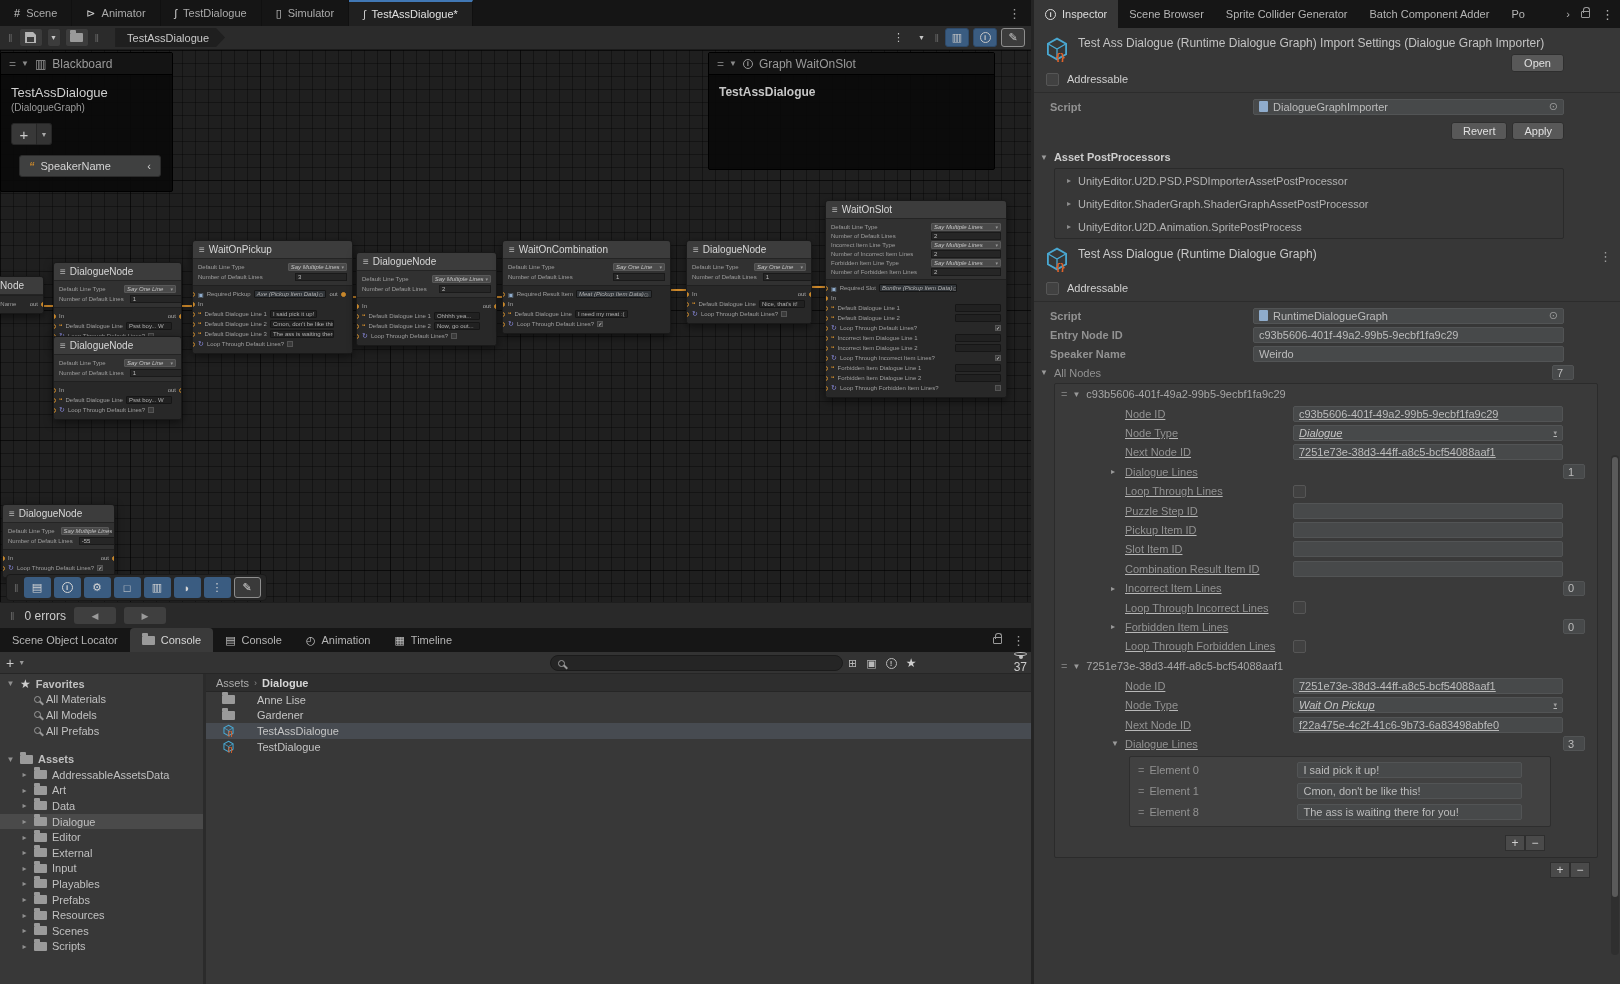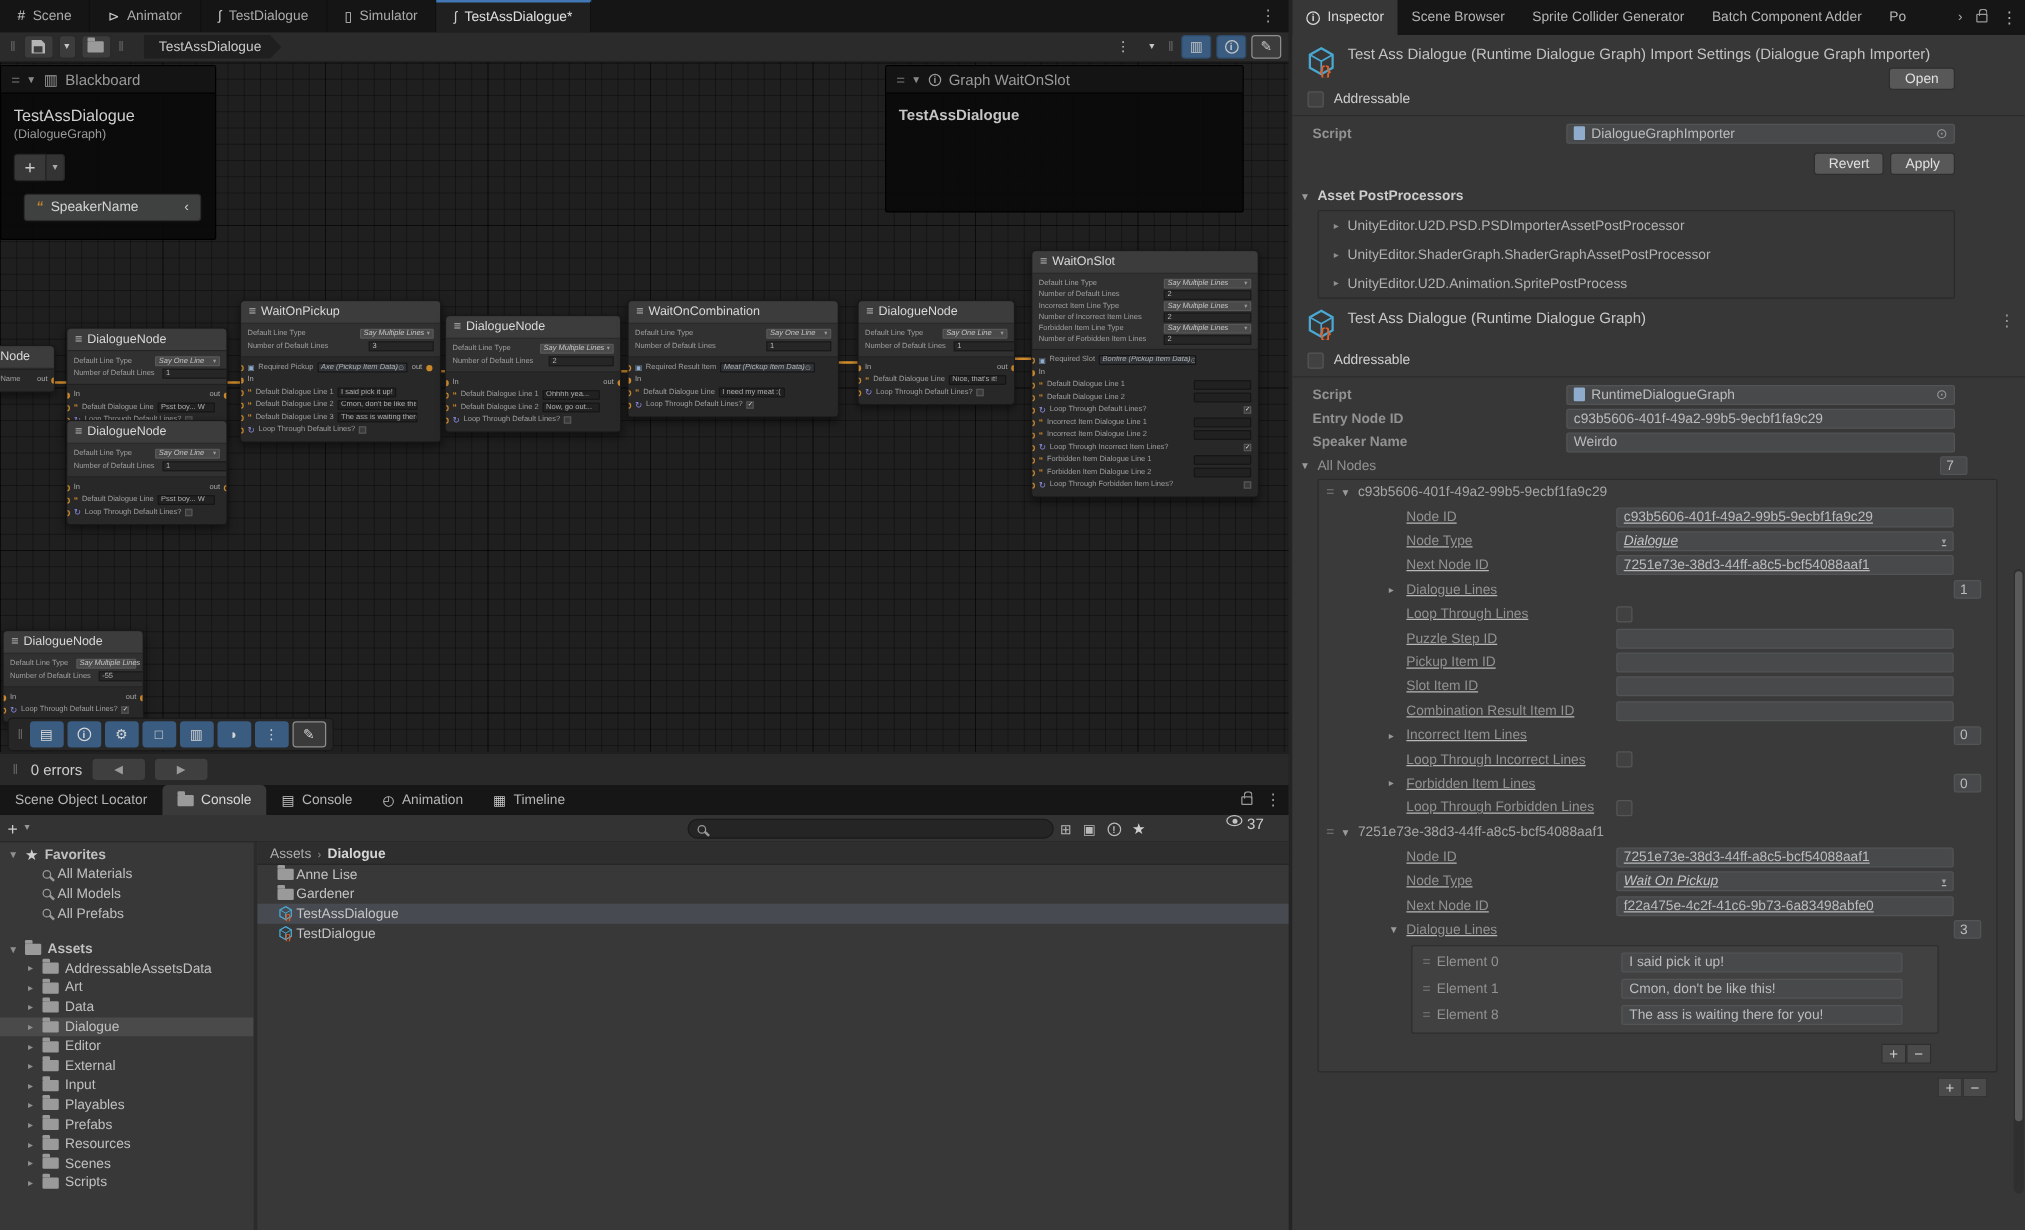--- a/index.html
+++ b/index.html
@@ -92,36 +92,36 @@
 .btico { color:#c0c0c0; }
 .btabs-right { position:absolute; right:6px; top:0; height:24px; display:flex; align-items:center; gap:10px; }
 .lock { width:9px; height:7px; border:1px solid #9a9a9a; border-radius:1px; position:relative; }
 .lock:before { content:''; position:absolute; top:-5px; left:1px; width:5px; height:5px; border:1px solid #9a9a9a; border-bottom:none; border-radius:3px 3px 0 0; }
 .ptoolbar { height:22px; background:#333; border-bottom:1px solid #262626; position:relative; display:flex; align-items:center; padding:0 6px; gap:2px; }
 .padd { color:#ccc; font-size:14px; } .paddm { color:#999; font-size:7px; margin-left:2px; }
 .searchbox { position:absolute; left:550px; top:3px; width:293px; height:16px; background:#252525; border:1px solid #1b1b1b; border-radius:8px; display:flex; align-items:center; padding:0 7px; }
 .mag { width:7px; height:7px; border:1px solid #999; border-radius:50%; position:relative; flex:none; }
 .mag:after { content:''; position:absolute; width:5px; height:2px; background:#999; transform:rotate(45deg); right:-4px; bottom:-2px; }
 .pt-icons { position:absolute; left:848px; top:0; height:22px; display:flex; align-items:center; gap:9px; color:#b9b9b9; font-size:11px; }
-.pt-eye { position:absolute; right:20px; top:0; height:22px; display:flex; align-items:flex-start; gap:4px; color:#cdcdcd; font-size:12px; }
+.pt-eye { position:absolute; right:4px; top:0; height:22px; display:flex; align-items:flex-end; gap:4px; color:#cdcdcd; font-size:12px;flex-direction:column; }
 .eye { width:13px; height:9px; border:1px solid #c2c2c2; border-radius:50% 50%; position:relative; }
 .eye:after { content:''; position:absolute; left:4px; top:2px; width:4px; height:4px; background:#c2c2c2; border-radius:50%; }
 .pbody { position:absolute; left:0; top:46px; right:0; bottom:0; display:flex; }
 .ptree { width:203px; background:#383838; overflow:hidden; padding-top:2px; }
 .trow, .frow2 { display:flex; align-items:center; gap:5px; height:15.6px; color:#c0c0c0; padding-left:6px; }
 .trow .arr { width:9px; font-size:8px; color:#909090; flex:none; text-align:center; }
 .trow.child { padding-left:20px; }
 .trow.sel { background:#4a4a4a; }
 .star { color:#cfcfcf; font-size:12px; }
 .psplit { width:3px; background:#2b2b2b; }
 .pcontent { flex:1; background:#383838; position:relative; }
 .pcrumbbar { height:18px; background:#2e2e2e; border-bottom:1px solid #262626; display:flex; align-items:center; gap:5px; padding:0 10px; color:#adadad; }
 .pcrumbbar b { color:#d6d6d6; }
 .pcrumbbar .sep { font-size:9px; color:#8a8a8a; }
-.filerow { display:flex; align-items:center; gap:2px; height:15.6px; padding-left:16px; color:#c4c4c4;text-align:center; }
+.filerow { display:flex; align-items:center; gap:22px; height:15.6px; padding-left:16px; color:#c4c4c4;text-align:center; }
 .filerow.sel { background:#474b51; }
 .assetico { width:13px; height:13px; flex:none; }
 
 
 #vsplit { position:absolute; left:1031px; top:0; width:3px; height:984px; background:#242424; }
 #inspector { position:absolute; left:1034px; top:0; width:586px; height:984px; background:#373737; overflow:hidden; }
 .itabs { height:28px; background:#161616; display:flex; align-items:stretch; position:relative; }
 .itab { display:flex; align-items:center; gap:6px; padding:0 11px; color:#b5b5b5; white-space:nowrap; }
 .itab.active { background:#373737; color:#dcdcdc; }
 .itabs-right { position:absolute; right:6px; top:0; height:28px; display:flex; align-items:center; gap:11px; color:#b0b0b0; }

